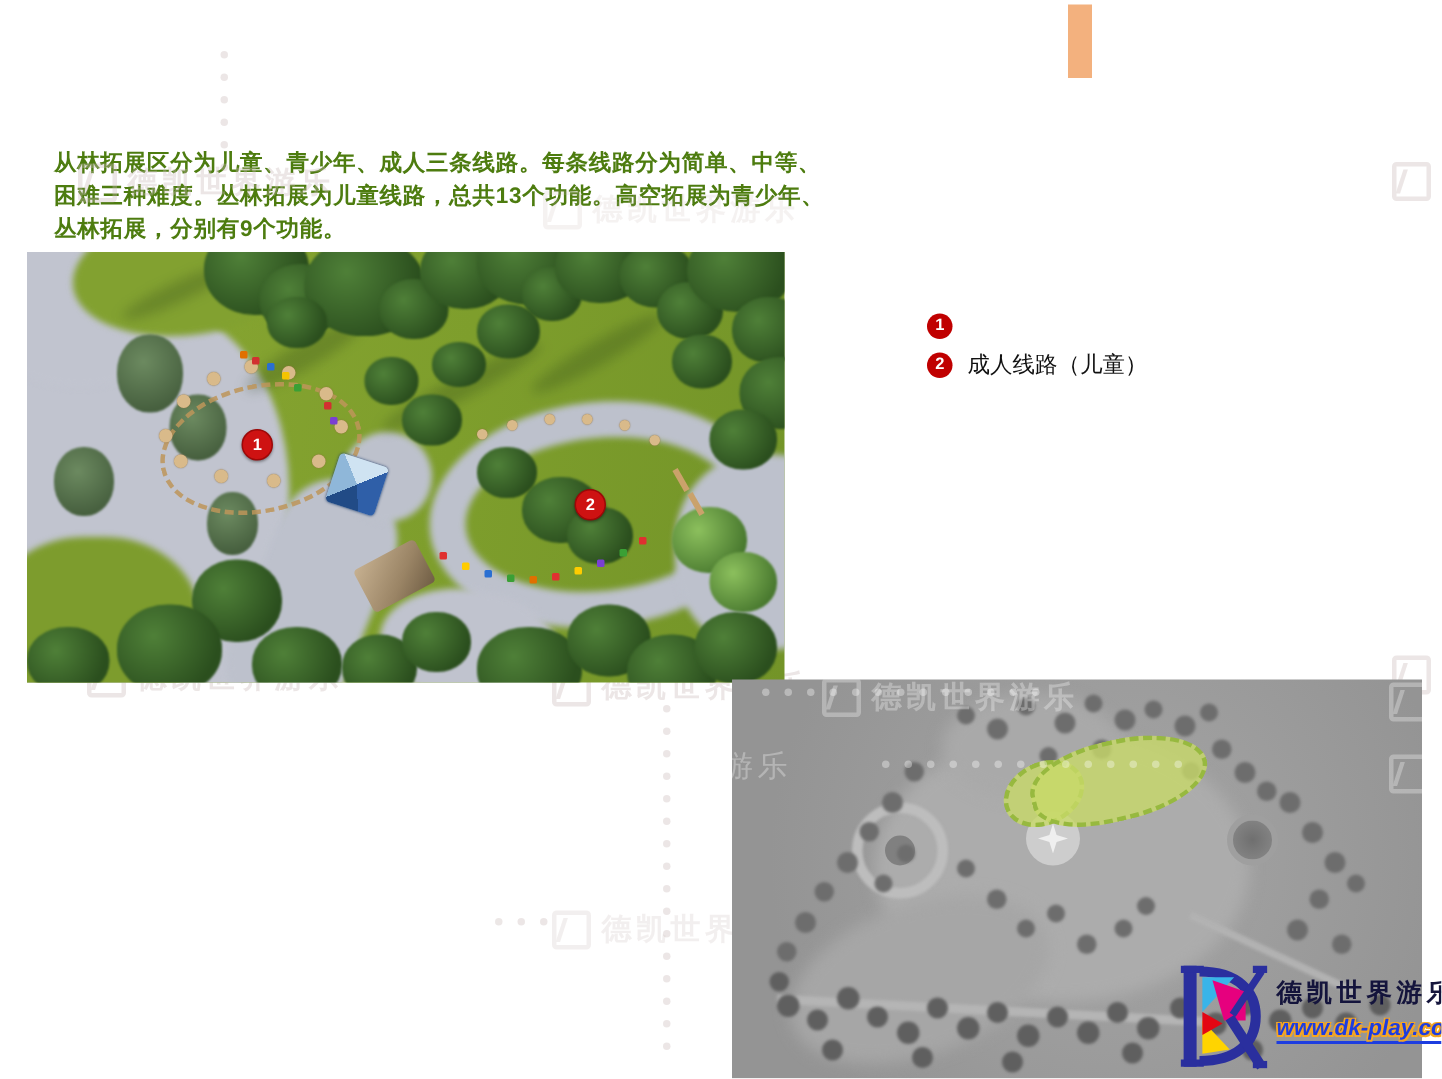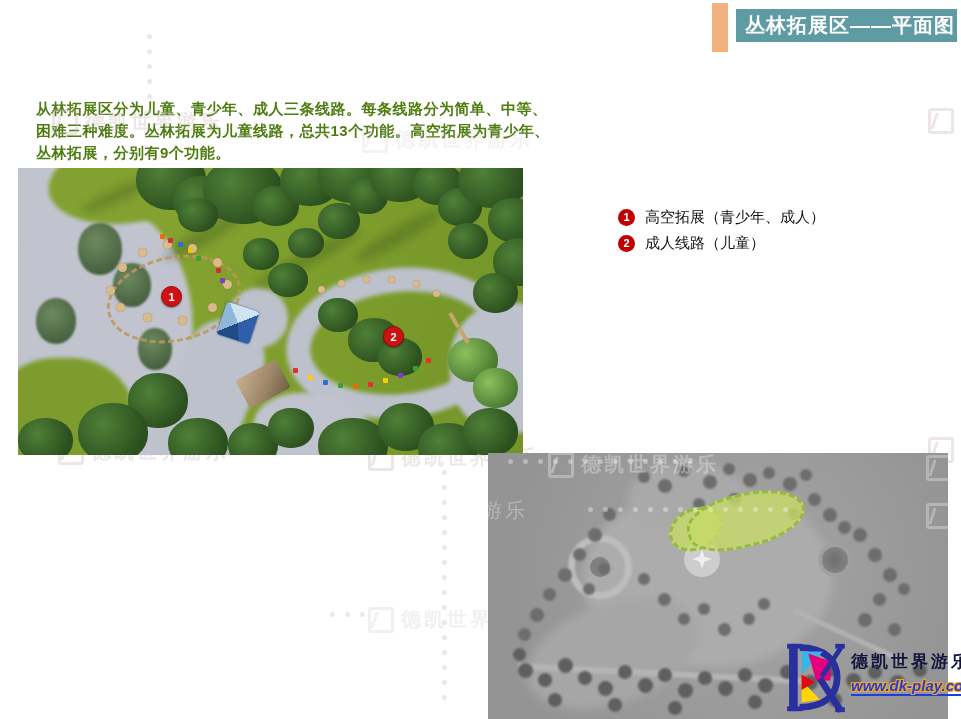--- a/index.html
+++ b/index.html
@@ -68,23 +68,20 @@
   .dots i{width:5px;height:5px;border-radius:50%;background:#c9bab8;display:block;}
   .dots.onimg i{background:#fff;}
   .dots.v{flex-direction:column;gap:10px;}
 </style>
 </head>
 <body>
 
 <div id="canvas">
 
   <div class="accent-bar"></div>
-  <div class="title-bar">
-    <span>丛林拓展区——平面图</span>
-  </div>
 
   <div class="intro">
     <div>从林拓展区分为儿童、青少年、成人三条线路。每条线路分为简单、中等、</div>
     <div>困难三种难度。丛林拓展为儿童线路，总共13个功能。高空拓展为青少年、</div>
     <div>丛林拓展，分别有9个功能。</div>
   </div>
 
   <div class="wm" style="left:52px;top:108px;">
     <span class="wm-logo"></span>
     <span class="wm-text">德凯世界游乐</span>
@@ -151,21 +148,20 @@
       <i></i>
       <i></i>
       <i></i>
       <i></i>
       <i></i>
     </div>
 
   <div class="legend">
     <div class="legend-row">
       <span class="legend-num">1</span>
-      <span class="legend-label">高空拓展（青少年、成人）</span>
     </div>
     <div class="legend-row">
       <span class="legend-num">2</span>
       <span class="legend-label">成人线路（儿童）</span>
     </div>
   </div>
 
   <div class="render">
 
     <div class="p" style="left:-70px;top:30px;width:240px;height:320px;background:#c1c4cf;border-radius:45%;transform:rotate(12deg);"></div>

